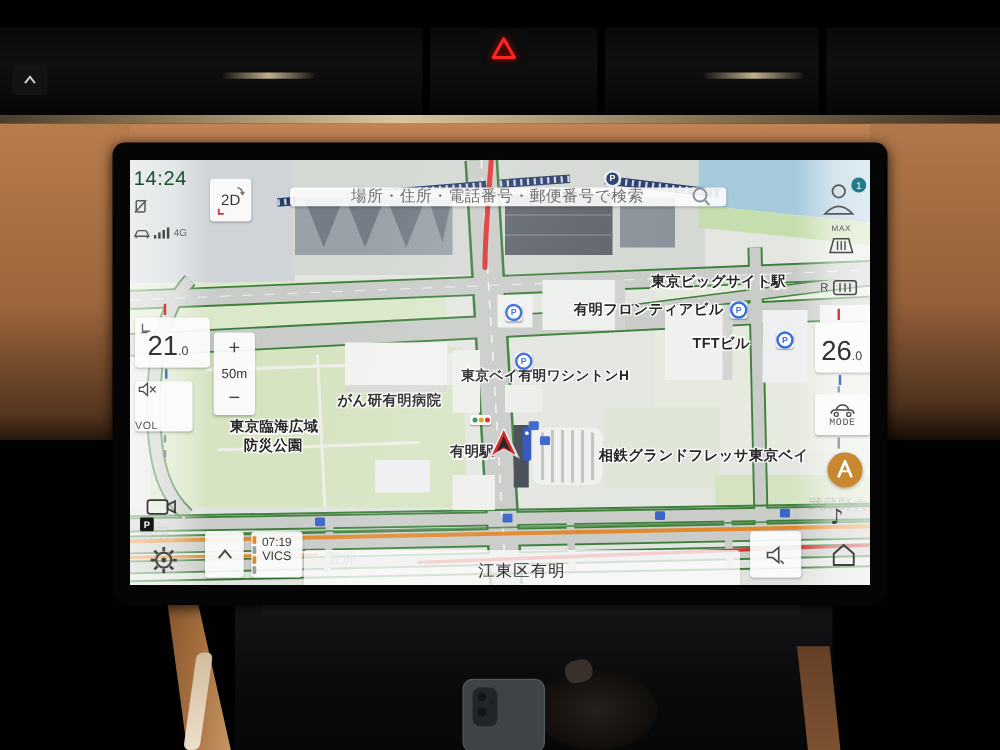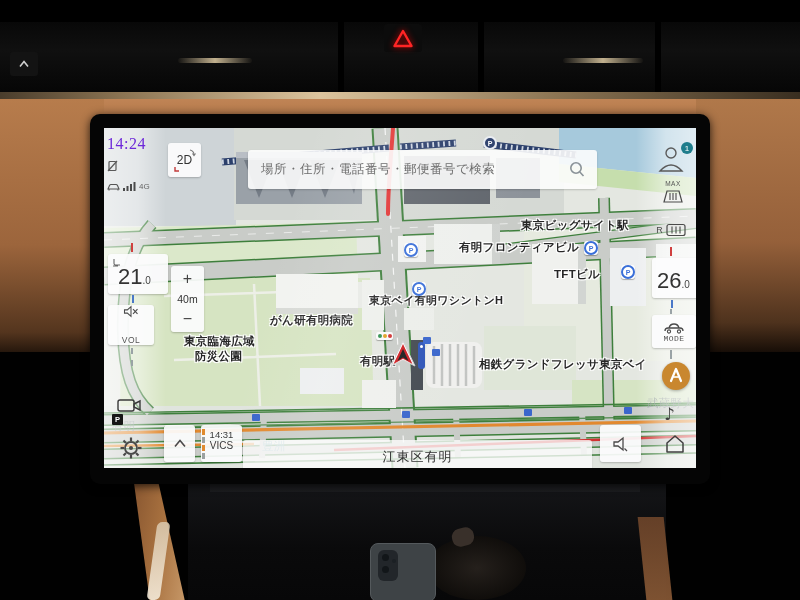--- a/index.html
+++ b/index.html
@@ -94,31 +94,31 @@
     background:linear-gradient(to left,rgba(255,255,255,.66),rgba(255,255,255,.5) 50%,rgba(255,255,255,0));}
   .glare{left:0;top:0;width:592px;height:340px;pointer-events:none;
     background:linear-gradient(105deg,transparent 30%,rgba(255,255,255,.10) 42%,rgba(255,255,255,.04) 55%,transparent 65%);}
 
   
   .pbtn{position:absolute;background:rgba(252,252,253,.93);border-radius:3px;
     box-shadow:0 1px 2px rgba(0,0,0,.22);color:#3a3a3a;}
 
   
   .status{left:3px;top:7px;width:56px;}
-  .st-time{font-size:16px;color:#6d28d9;letter-spacing:.5px;font-family:Liberation Serif, serif;}
+  .st-time{font-size:16px;color:#14532d;letter-spacing:.5px;}
   .st-phone{margin-top:5px;}
   .st-net{margin-top:5px;display:flex;align-items:flex-end;gap:3px;}
   .st-4g{font-size:8px;color:#666;}
 
   .btn-2d{left:64px;top:15px;width:33px;height:34px;display:flex;align-items:center;justify-content:center;
     font-size:12px;color:#333;}
   .btn-2d svg{position:absolute;}
 
-  .searchbar{left:144px;top:22px;width:349px;height:39px;background:rgba(253,253,253,.9);
-    border-radius:3px;box-shadow:0 1px 2px rgba(0,0,0,.18);display:flex;align-items:center;}
+  .searchbar{left:128px;top:22px;width:349px;height:15px;background:rgba(253,253,253,.9);
+    border-radius:3px;box-shadow:0 1px 2px rgba(0,0,0,.18);display:flex;align-items:center;text-align:center;}
   .search-text{flex:1;padding-left:13px;font-size:12.5px;color:#6e6e6e;letter-spacing:.5px;
     white-space:nowrap;overflow:hidden;}
   .search-mag{margin-right:10px;}
 
   .zoomctl{left:67px;top:138px;width:33px;height:66px;display:flex;flex-direction:column;
     align-items:center;justify-content:space-between;padding:5px 0;box-sizing:border-box;}
   .zc-btn{font-size:16px;color:#444;line-height:1;}
   .zc-scale{font-size:10.5px;color:#333;}
 
   .temp-box{width:60px;height:40px;}
@@ -134,21 +134,21 @@
   .tick-red{background:#d04040;height:9px;}
   .tick-blue{background:#4a78c8;height:8px;}
   .tk-rl{left:27px;top:115px}.tk-bl{left:28px;top:167px}
   .tk-rr{left:566px;top:119px}.tk-br{left:567px;top:172px}
   .vdash{position:absolute;width:0;border-left:2px dashed #9aa3a6;}
   .vd-l{left:27px;top:220px;height:18px}
   .vd-r1{left:566px;top:181px;height:5px}
   .vd-r2{left:566px;top:222px;height:9px}
 
   .btn-vol{left:4px;top:177px;width:46px;height:40px;display:flex;flex-direction:column;
-    align-items:center;justify-content:center;gap:17px;}
+    align-items:flex-start;justify-content:center;gap:17px;}
   .vol-lb{font-size:8.5px;color:#555;letter-spacing:.5px;}
 
   .btn-cam{left:10px;top:268px;width:36px;height:26px;}
   .cam-badge{position:absolute;left:-2px;bottom:-3px;width:11px;height:11px;background:#161616;
     color:#fff;font-size:7.5px;font-weight:bold;display:flex;align-items:center;justify-content:center;border-radius:1px;}
   .btn-gear{left:14px;top:307px;width:30px;height:30px;}
 
   .profile{left:552px;top:16px;width:36px;height:32px;}
   .prof-badge{position:absolute;right:-1px;top:-2px;width:12px;height:12px;border-radius:50%;
     background:#1e7d8c;color:#fff;font-size:8px;display:flex;align-items:center;justify-content:center;}
@@ -386,21 +386,21 @@
     <div class="abs searchbar">
       <span class="search-text">場所・住所・電話番号・郵便番号で検索</span>
       <svg class="search-mag" width="20" height="20" viewBox="0 0 20 20">
         <circle cx="9" cy="8" r="5.2" fill="none" stroke="#8a9298" stroke-width="1.6"></circle>
         <line x1="12.8" y1="12" x2="16.5" y2="16" stroke="#8a9298" stroke-width="1.6"></line>
       </svg>
     </div>
 
     <div class="pbtn zoomctl">
       <div class="zc-btn">+</div>
-      <div class="zc-scale">40m</div>
+      <div class="zc-scale">50m</div>
       <div class="zc-btn">−</div>
     </div>
 
     <div class="abs tick tick-red tk-rl"></div>
     <div class="pbtn temp-box temp-l">
       <svg class="seat-ic" width="9" height="9" viewBox="0 0 9 9">
           <path d="M2,1 v4.5 q0,1.5 1.5,1.5 H8 M1,8 h5" fill="none" stroke="#666" stroke-width="1.1"></path>
         </svg>
       <div class="temp-num"><span>21</span><span class="temp-dec">.0</span></div>
     </div>
@@ -499,21 +499,21 @@
     <div class="pbtn btn-collapse">
       <svg width="14" height="9" viewBox="0 0 14 9">
         <polyline points="2,7.5 7,1.5 12,7.5" fill="none" stroke="#4a4a4a" stroke-width="1.6"></polyline>
       </svg>
     </div>
     <div class="pbtn vics-box">
       <div class="vics-stripe stp1"></div>
       <div class="vics-stripe stp2"></div>
       <div class="vics-stripe stp3"></div>
       <div class="vics-stripe stp4"></div>
-      <div class="vics-t">14:31</div>
+      <div class="vics-t">07:19</div>
       <div class="vics-l">VICS</div>
     </div>
     <div class="abs loc-pill">
       <span>江東区有明</span>
     </div>
     <div class="pbtn btn-speaker">
       <svg width="20" height="18" viewBox="0 0 20 18">
         <path d="M3,7 h4 L12,3 v12 L7,11 H3 Z" fill="none" stroke="#4a4a4a" stroke-width="1.3"></path>
         <line x1="13.5" y1="13.5" x2="16" y2="16" stroke="#4a4a4a" stroke-width="1.2"></line>
       </svg>

